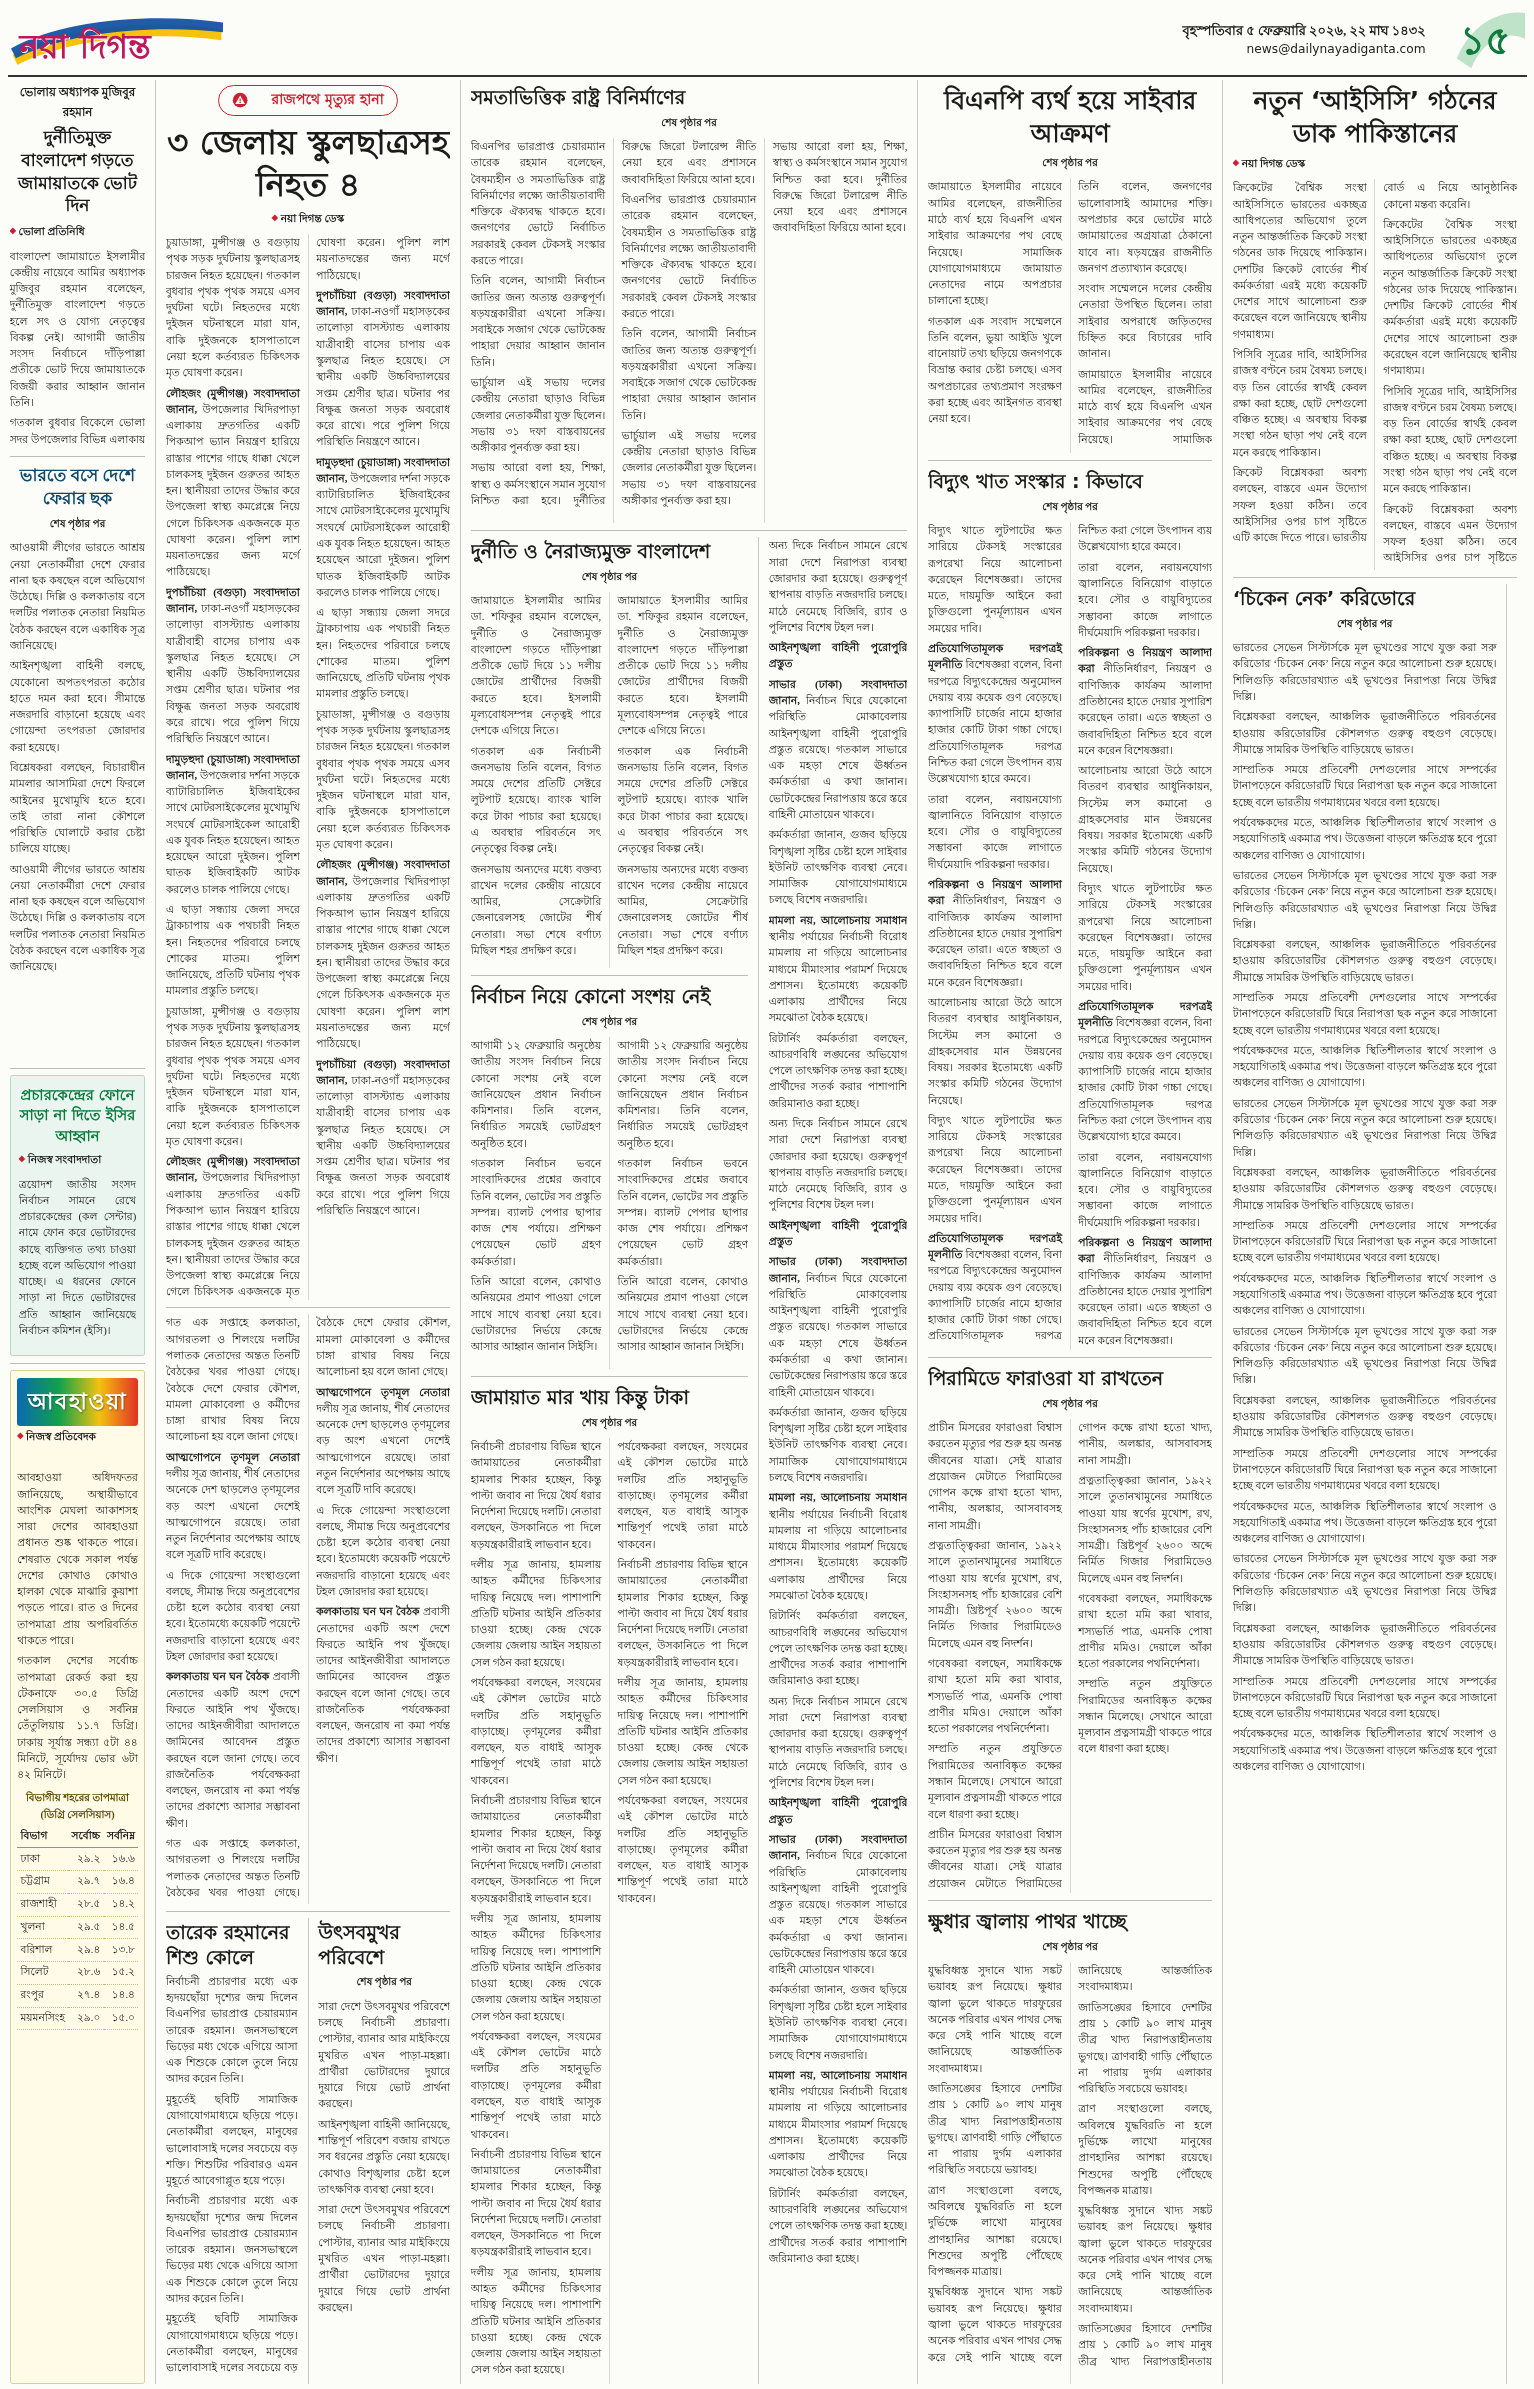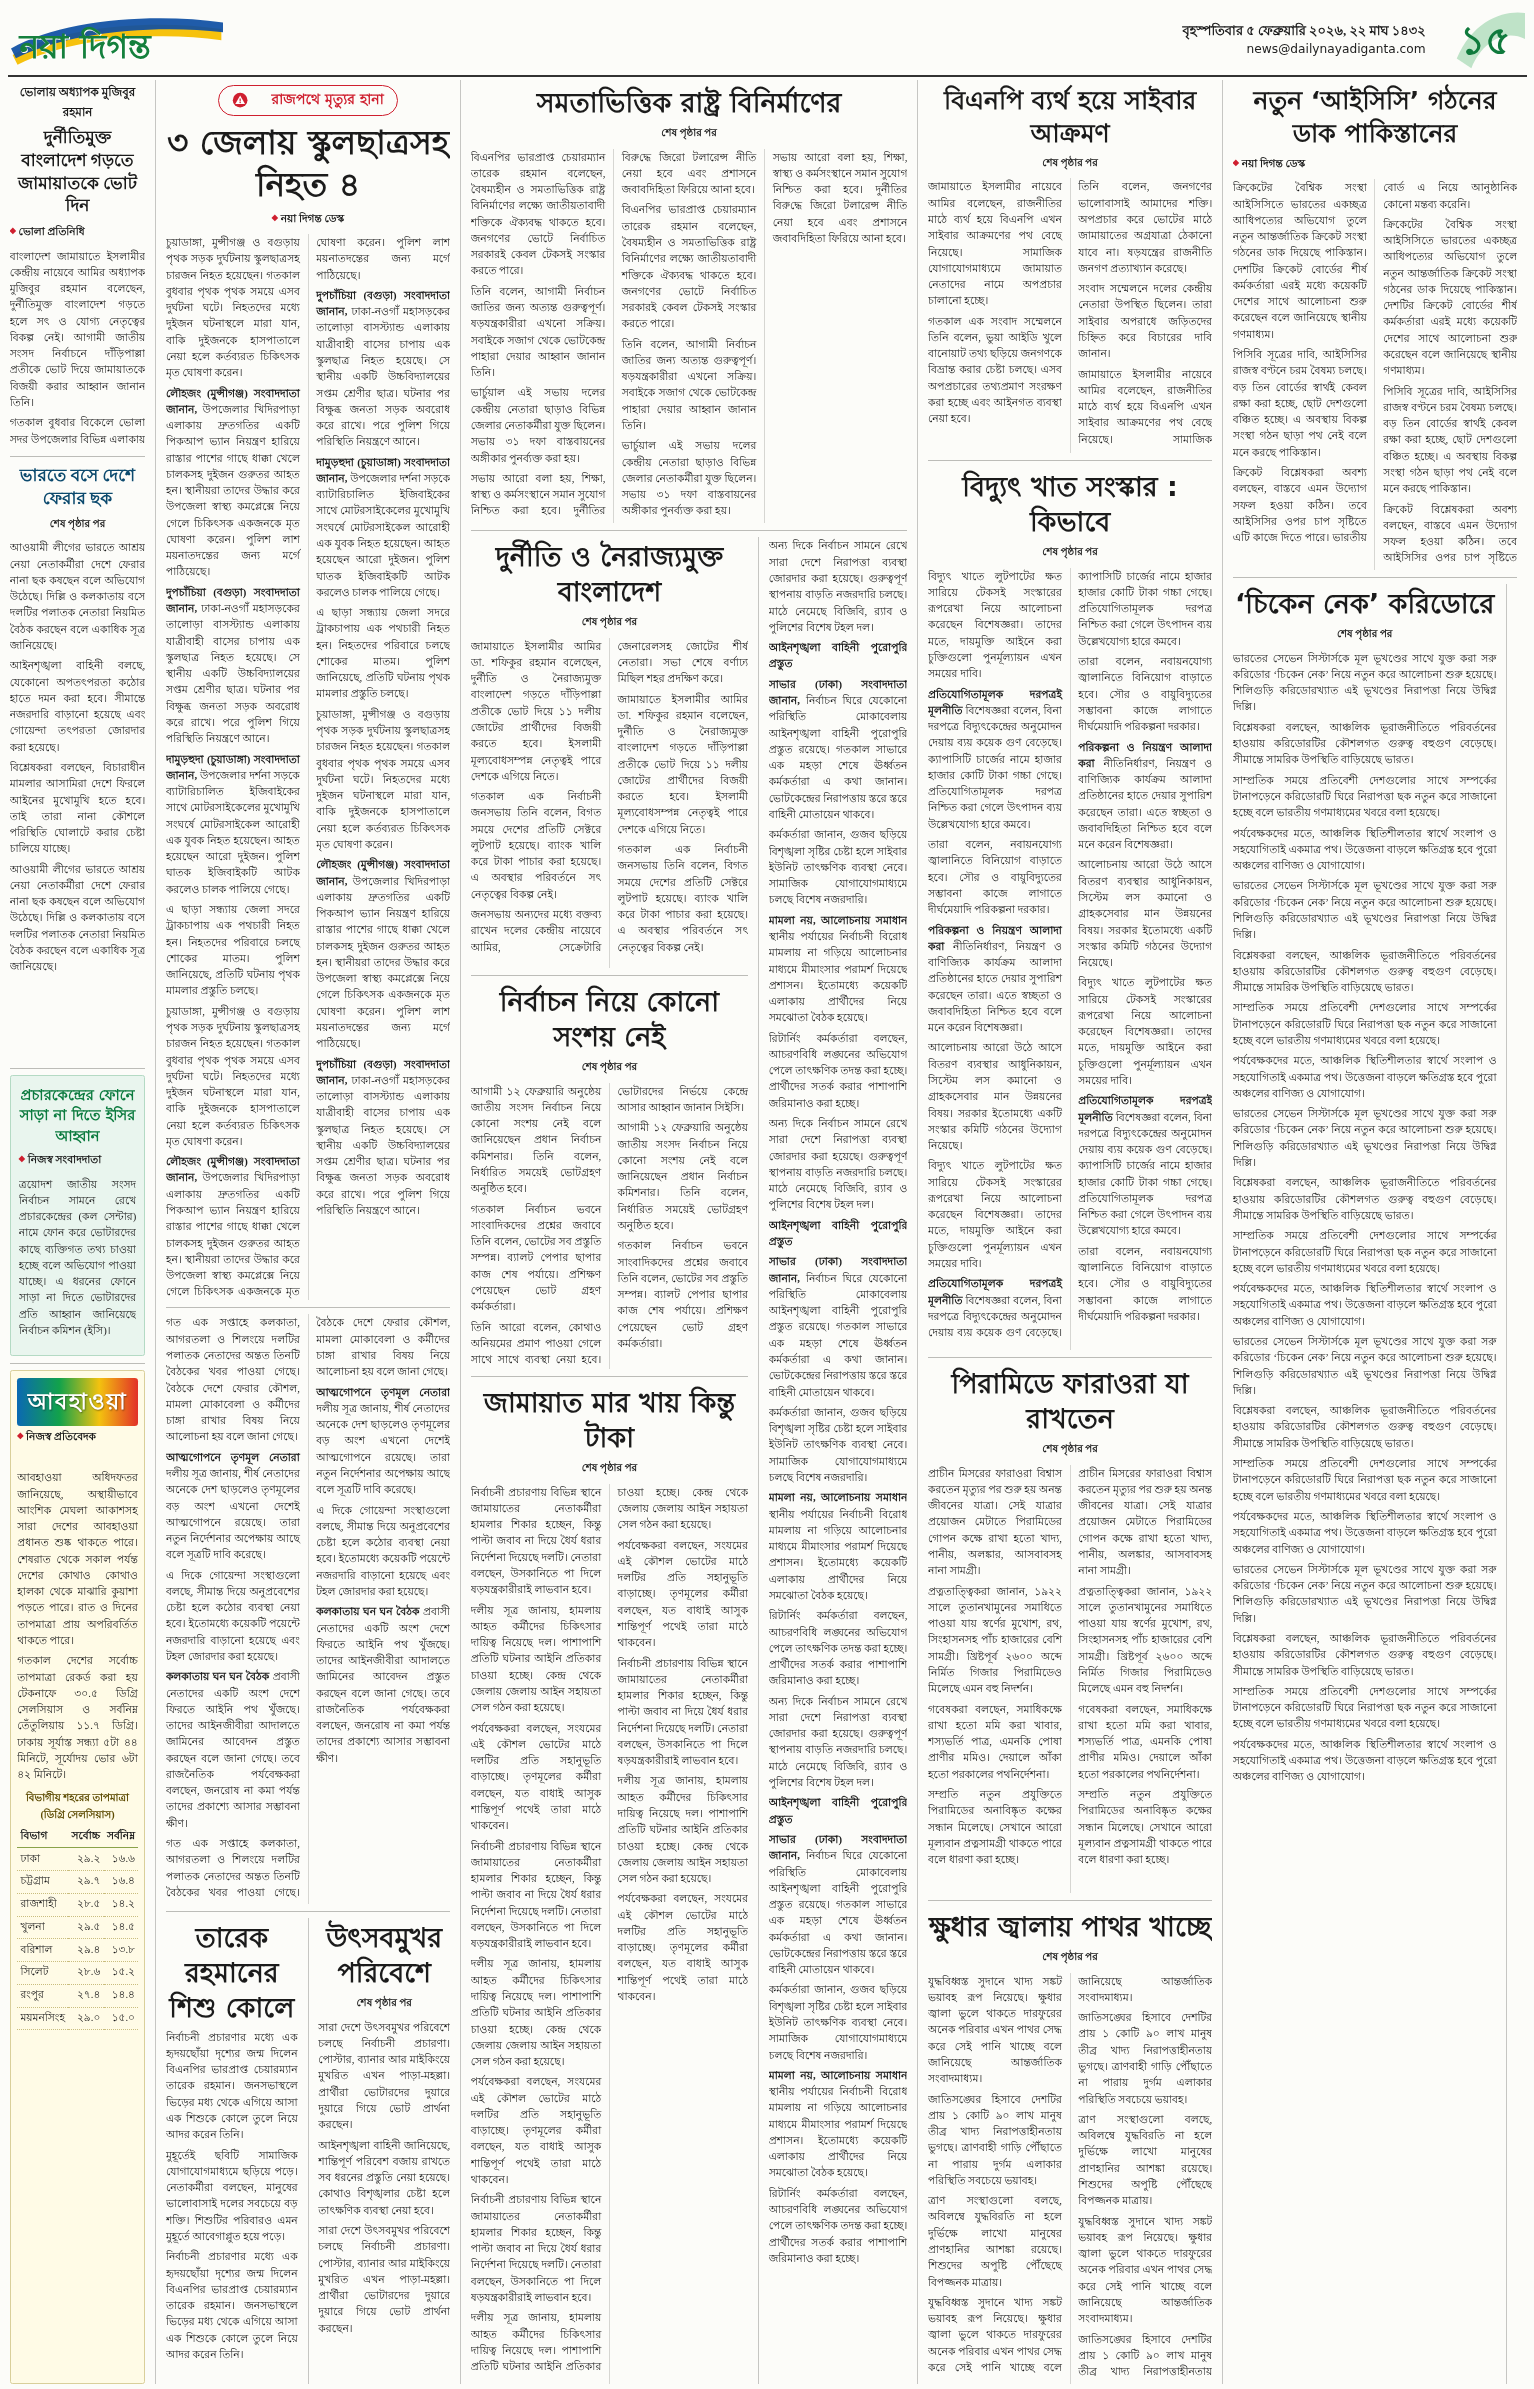--- a/index.html
+++ b/index.html
@@ -3,41 +3,41 @@
 <meta charset="utf-8">
 <style>
 *{box-sizing:border-box;margin:0;padding:0}
 html,body{width:1535px;background:#efefec}
 body{font-family:"Liberation Serif",serif;color:#1b1b1b}
 .page{width:1535px;height:2389px;margin:0 auto;background:#fcfcf9;padding:4.9px 8.1px;overflow:hidden;position:relative}
 
 .masthead{height:72px;display:flex;align-items:center;border-bottom:2.4px double #333;position:relative;padding:0 3.3px}
 .logo{position:relative;width:212px;height:67px;flex:0 0 auto}
 .logo svg{position:absolute;left:0;top:0}
-.logo-text{position:absolute;left:8.1px;top:14.7px;font-size:33px;font-weight:800;color:#15803d;font-family:"DejaVu Sans",sans-serif;text-shadow:0.8px 0.8px 0 #fff}
+.logo-text{position:absolute;left:8.1px;top:14.7px;font-size:33px;font-weight:800;color:#be185d;font-family:"DejaVu Sans",sans-serif;text-shadow:0.8px 0.8px 0 #fff}
 .mast-right{margin-left:auto;text-align:right;padding-right:98px;line-height:1.5}
 .dateline{font-size:13px;font-weight:700}
 .email{font-size:12.2px;font-family:"DejaVu Sans",sans-serif;color:#222}
 .pageno-wrap{position:absolute;right:1.6px;top:-1.6px;width:78px;height:72px}
 .pageno{position:absolute;right:14.7px;top:6.5px;font-size:39px;font-weight:800;color:#0f7a3c;font-family:"DejaVu Sans",sans-serif}
 
 .grid{display:grid;grid-template-columns:147px 2fr 3fr 2fr 2fr;height:2304px;margin-top:3.3px}
 .sc{padding:3.3px 9.8px 0;overflow:hidden;display:flex;flex-direction:column}
 .sc+.sc{border-left:0.8px solid #c6c6c3}
 .sc:first-child{padding-left:1.6px}
 
 .art{overflow:hidden;display:flex;flex-direction:column;flex:0 0 auto}
 .grow{flex:1 1 auto;min-height:0}
 .art-body{flex:1 1 auto;min-height:0;overflow:hidden;column-fill:auto;column-gap:16.3px;column-rule:0.8px solid #d6d6d2}
 .c1{column-count:1}.c2{column-count:2}.c3{column-count:3}
 .bp{font-size:10.7px;line-height:1.52;text-align:justify;margin-bottom:4.1px}
 .lb{font-weight:bold}
 .h-xl{font-size:33px;line-height:1.25;font-weight:800;text-align:center;font-family:"DejaVu Sans",sans-serif;margin:1.6px 0 3.3px}
 .h-lg{font-size:25px;line-height:1.3;font-weight:800;text-align:center;font-family:"DejaVu Sans",sans-serif;margin:1.6px 0 3.3px}
-.h-md{font-size:27px;line-height:1.3;font-weight:800;text-align:center;font-family:"DejaVu Sans",sans-serif;margin:1.6px 0 3.3px}
+.h-md{font-size:19px;line-height:1.3;font-weight:800;text-align:left;font-family:"DejaVu Sans",sans-serif;margin:1.6px 0 3.3px}
 .h-sm{font-size:17px;line-height:1.35;font-weight:800;text-align:center;font-family:Liberation Serif, serif;margin:1.6px 0 3.3px}
 .h-xs{font-size:14.7px;line-height:1.4;font-weight:800;text-align:center;font-family:"DejaVu Sans",sans-serif;margin:0 0 3.3px}
 .h-blue{color:#0c4a6e}
 .green-h{color:#0c7b3f}
 .cont{font-size:10.2px;font-weight:700;text-align:center;margin:1.6px 0 6.5px;color:#222}
 .kicker{font-size:11.8px;font-weight:700;text-align:center;margin-bottom:1.6px}
 .pill-wrap{display:flex;justify-content:center;margin:1.6px 0 4.9px}
 .pill{display:inline-flex;align-items:center;gap:23px;border:1.6px solid #cf1f2f;color:#cf1f2f;border-radius:813px;padding:2.4px 13px;font-size:14px;font-weight:800;font-family:"DejaVu Sans",sans-serif}
 .byline{font-size:10.6px;font-weight:700;margin:2.4px 0 6.5px}
 .byline.center{text-align:center}

